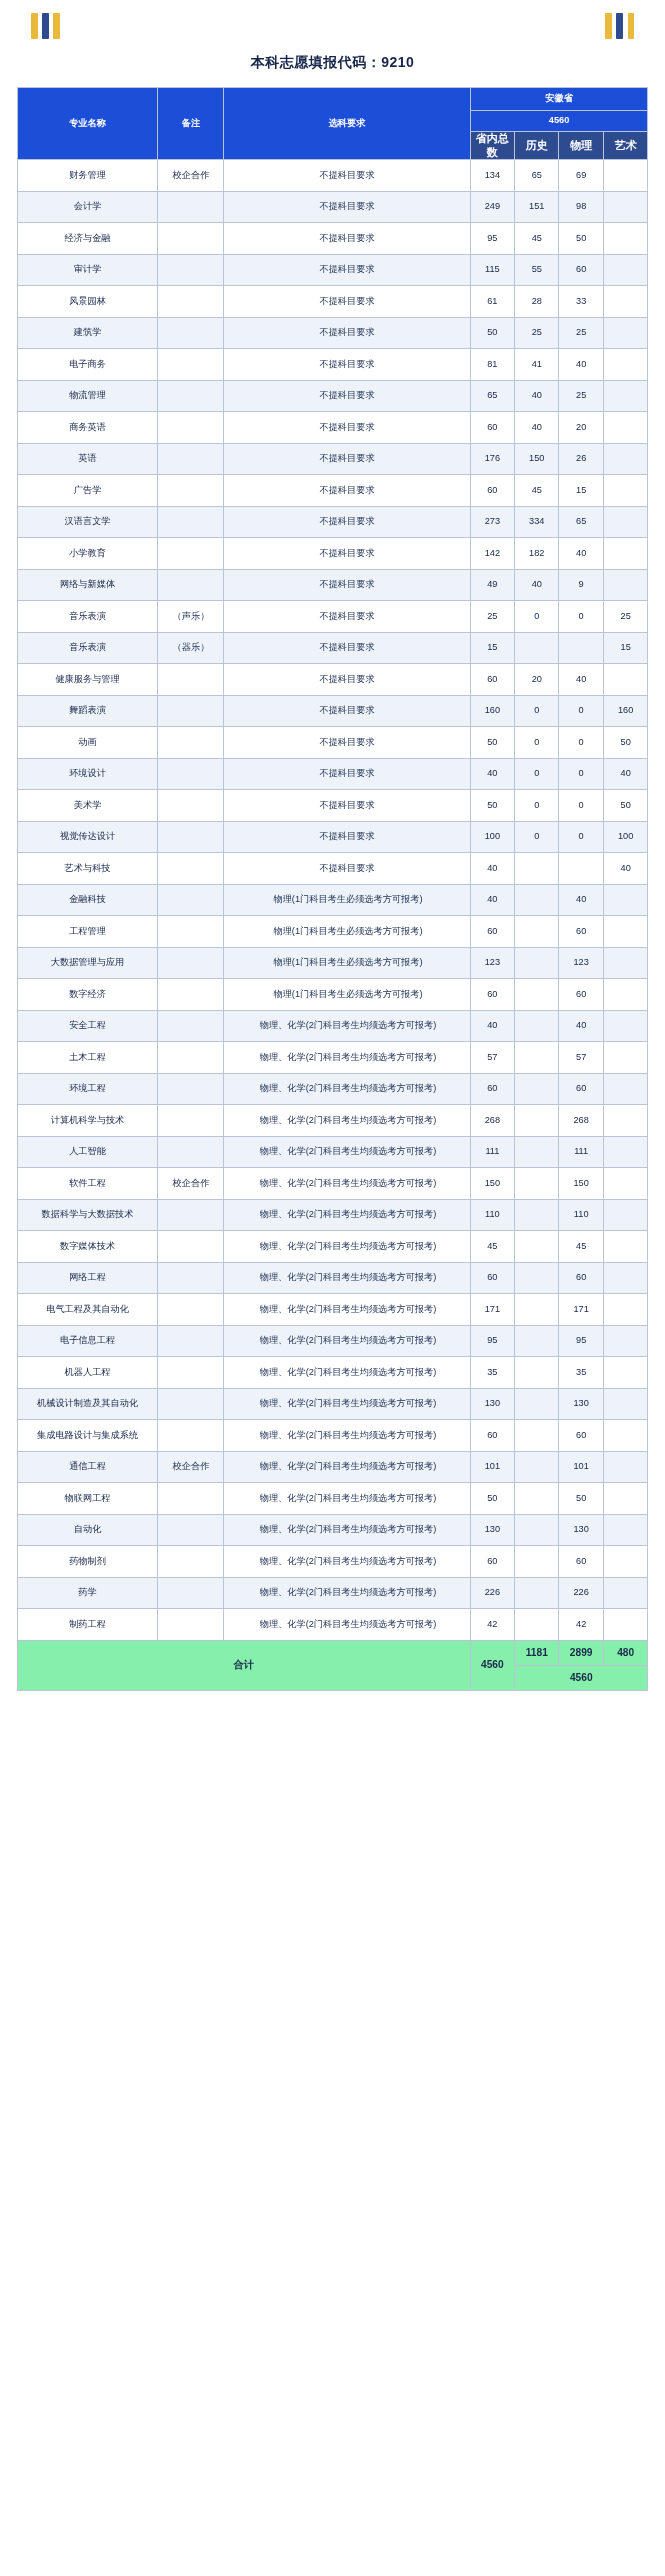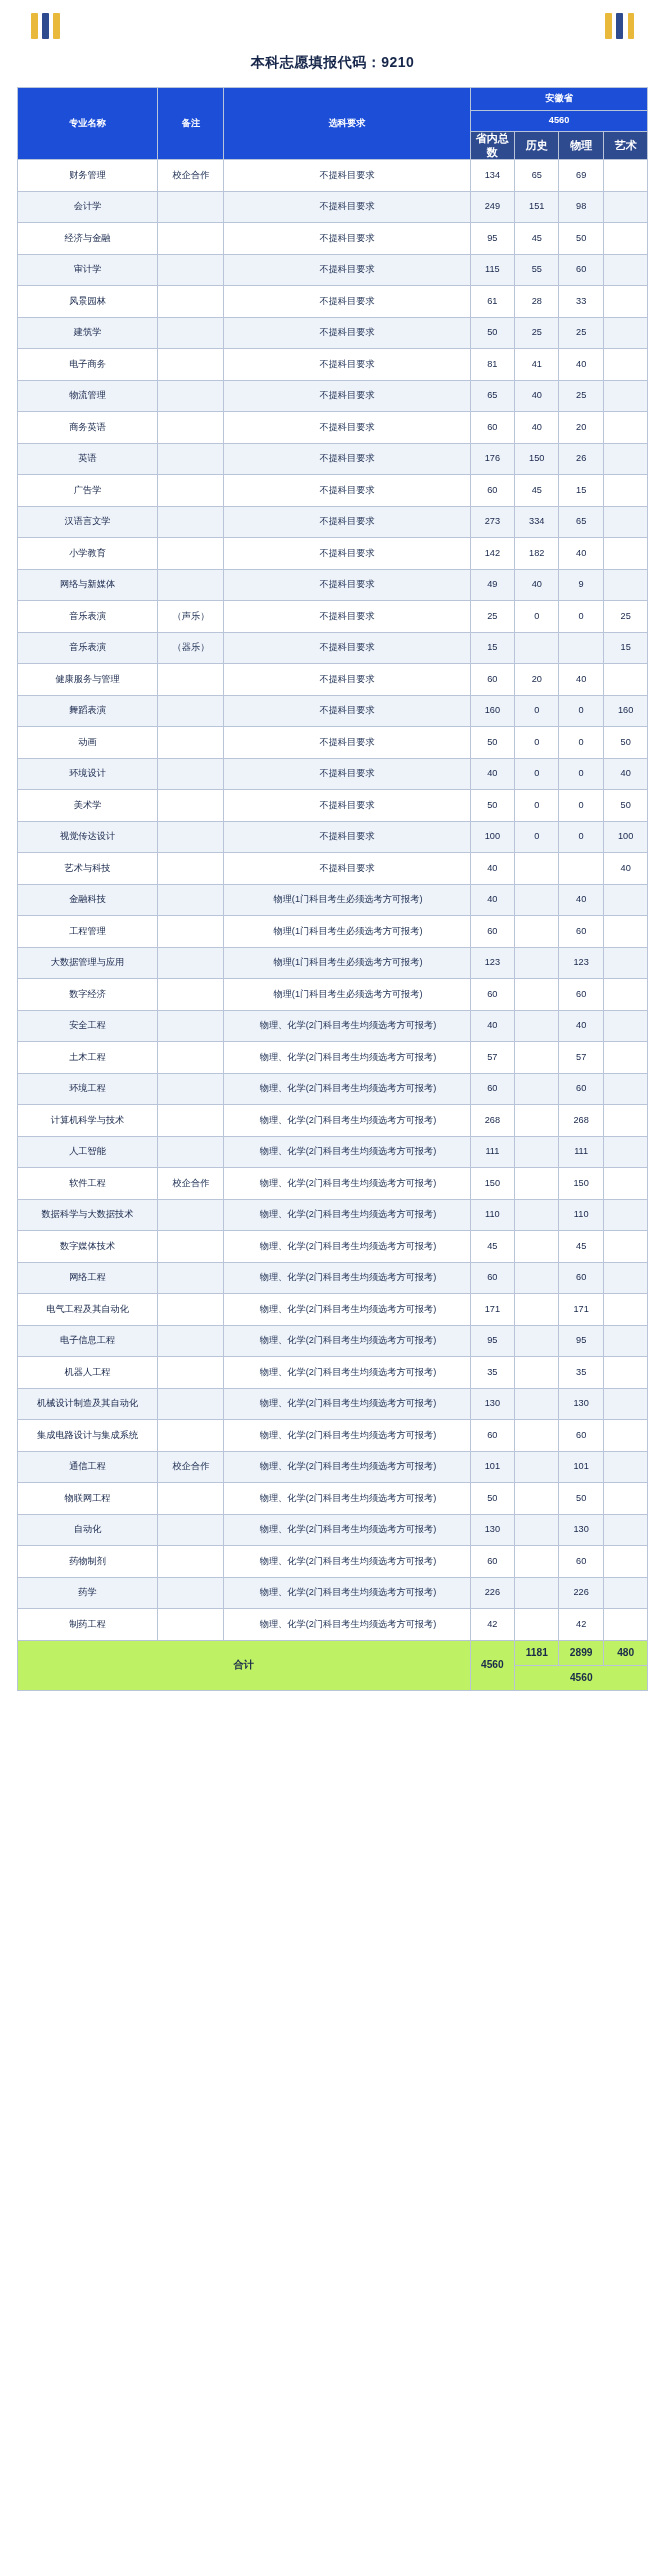--- a/index.html
+++ b/index.html
@@ -117,21 +117,21 @@
     padding-left: 3.7px;
   }
   td.num {
     font-size: 9.2px;
     color: #16264a;
   }
   
   tr.total td {
     font-weight: bold;
     font-size: 10.2px;
-    background: #bef264;
+    background: #86efac;
     height: 24px;
   }
   .col-major { width: 111px; }
   .col-note  { width: 52px; }
   .col-req   { width: 194px; }
   .col-n     { width: 35px; }
 </style>
 </head>
 <body>
 

